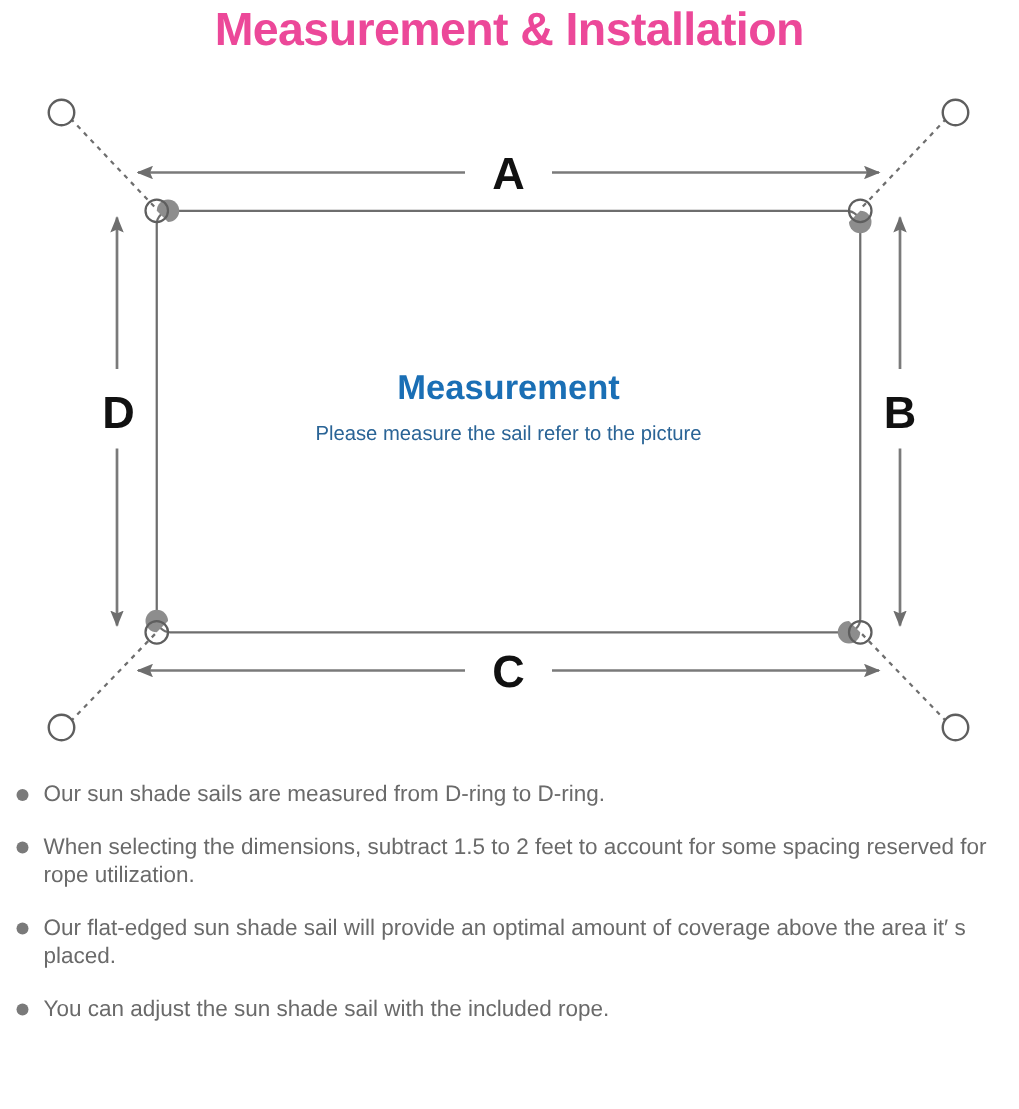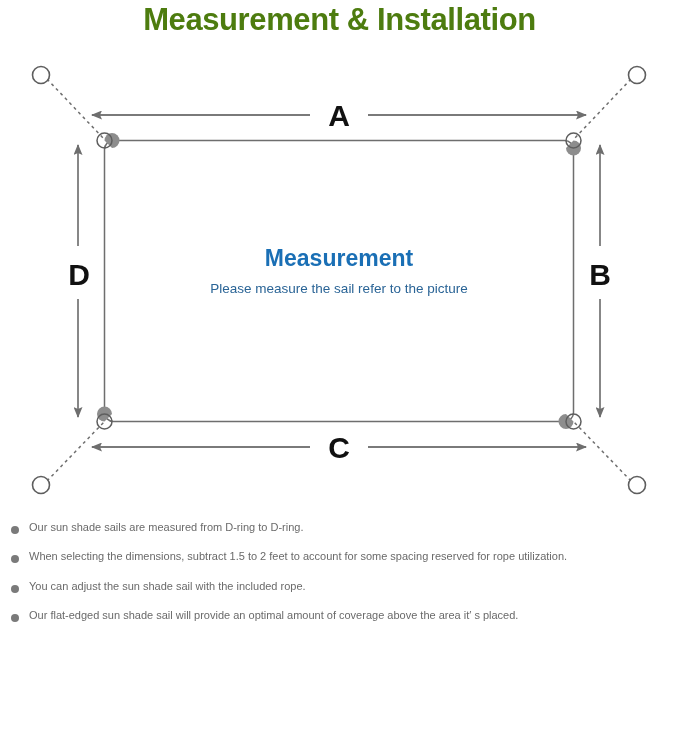--- a/index.html
+++ b/index.html
@@ -22,21 +22,21 @@
     left: 0;
     top: 0;
     width: 679px;
     height: 42px;
     line-height: 40px;
     text-align: center;
     font-family: "Liberation Sans", sans-serif;
     font-weight: bold;
     font-size: 31px;
     letter-spacing: -0.4px;
-    color: #4d7c0f;
+    color: #ec4899;
     white-space: nowrap;
   }
 
   
   .diagram {
     position: absolute;
     left: 0;
     top: 44px;
     width: 679px;
     height: 470px;
@@ -71,21 +71,21 @@
     left: 0;
     top: 520px;
     width: 679px;
   }
   .note-item {
     position: relative;
     padding-left: 29px;
     padding-right: 8px;
     margin-bottom: 15px;
     font-family: "Liberation Sans", sans-serif;
-    font-size: 11px;
+    font-size: 15px;
     line-height: 1.30;
     color: #6a6a6a;
   }
   .note-item .bullet {
     position: absolute;
     left: 11px;
     top: 6px;
     width: 8px;
     height: 8px;
     border-radius: 50%;
@@ -174,19 +174,19 @@
   <div class="note-item">
     <span class="bullet"></span>
     <span>Our sun shade sails are measured from D-ring to D-ring.</span>
   </div>
   <div class="note-item">
     <span class="bullet"></span>
     <span>When selecting the dimensions, subtract 1.5 to 2 feet to account for some spacing reserved for rope utilization.</span>
   </div>
   <div class="note-item">
     <span class="bullet"></span>
-    <span>You can adjust the sun shade sail with the included rope.</span>
+    <span>Our flat-edged sun shade sail will provide an optimal amount of coverage above the area it′ s placed.</span>
   </div>
   <div class="note-item">
     <span class="bullet"></span>
-    <span>Our flat-edged sun shade sail will provide an optimal amount of coverage above the area it′ s placed.</span>
+    <span>You can adjust the sun shade sail with the included rope.</span>
   </div>
 </div>
 
 </body></html>

